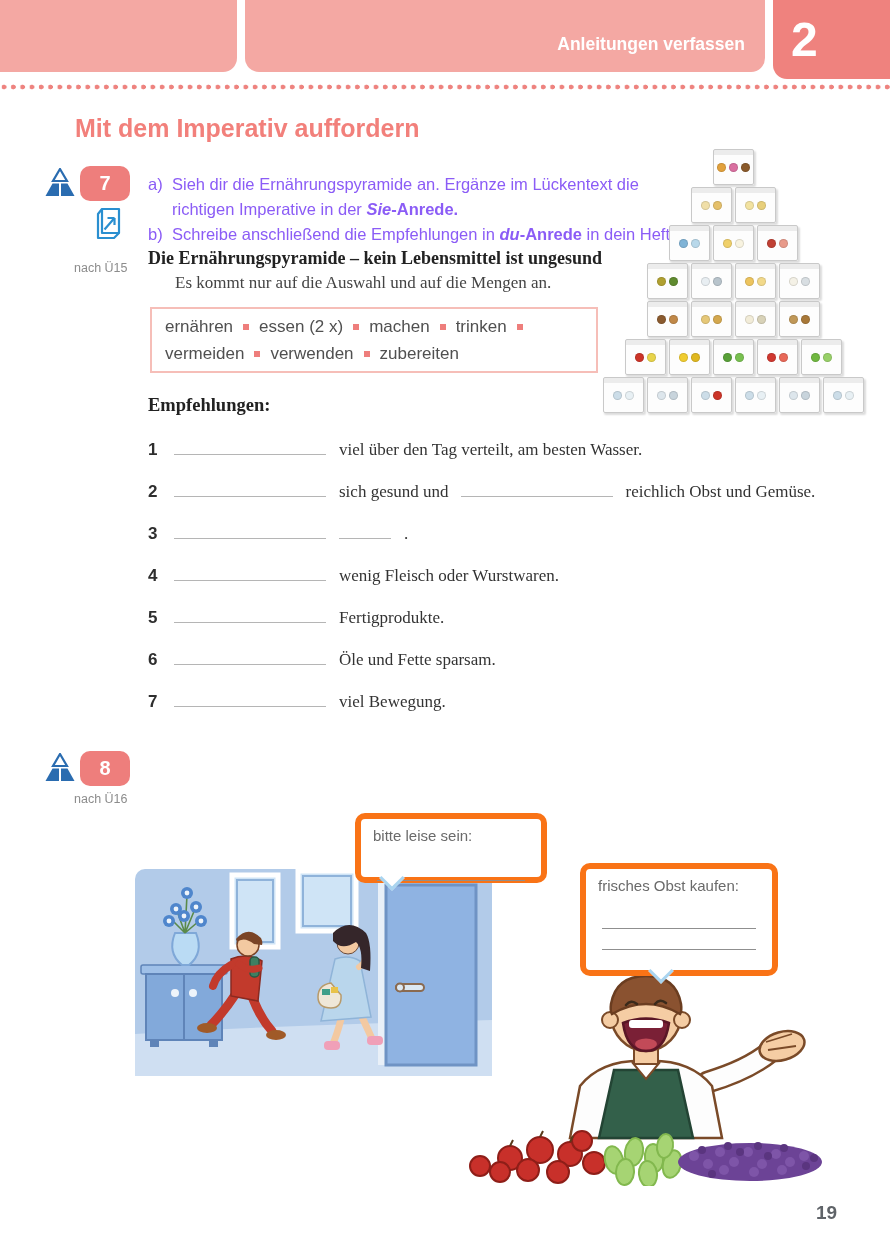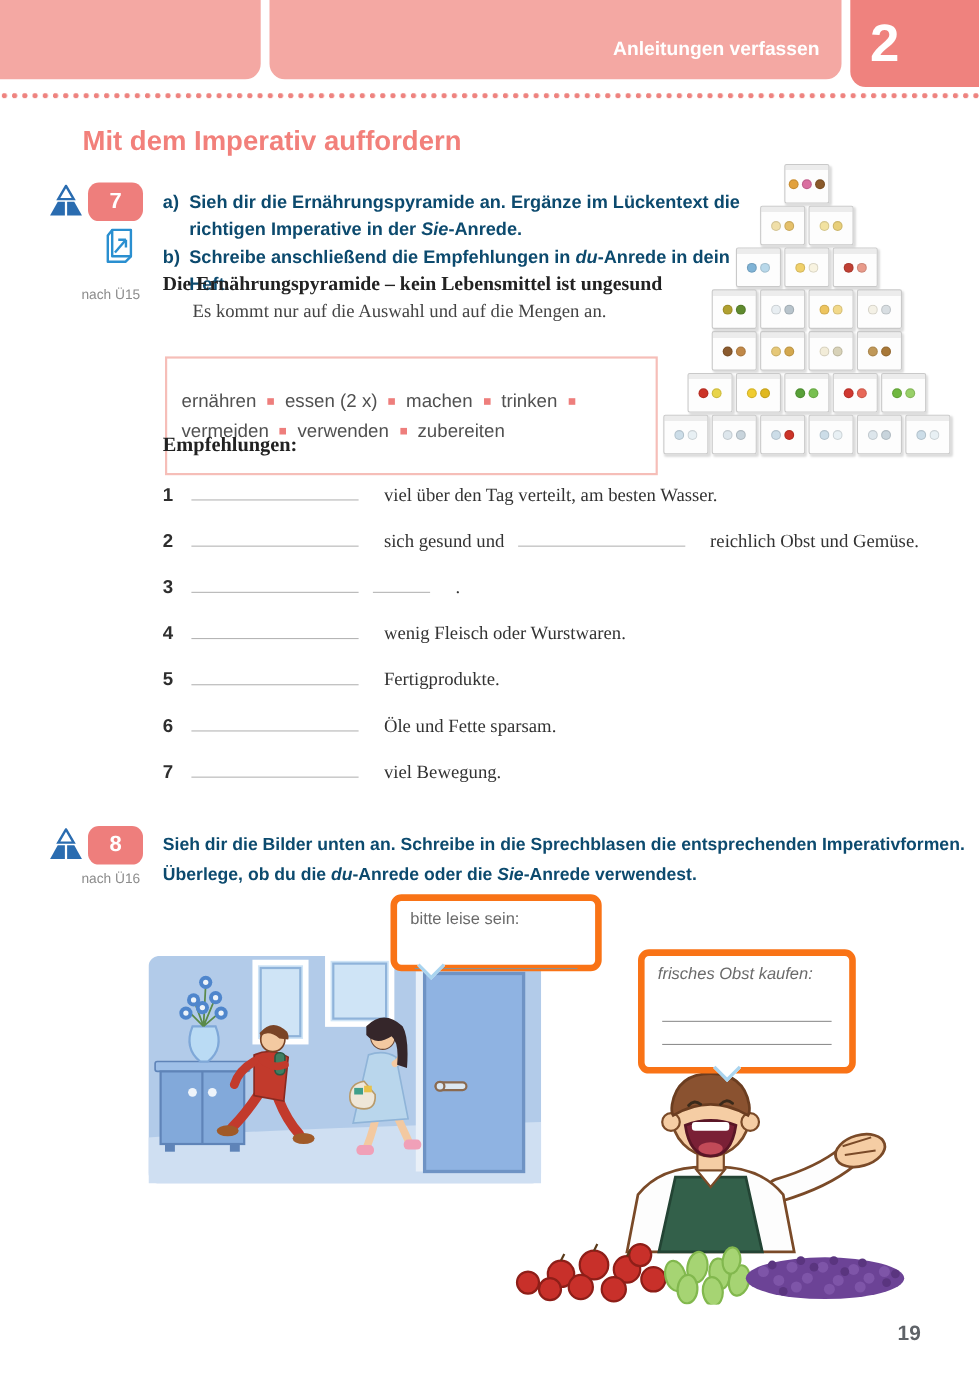--- a/index.html
+++ b/index.html
@@ -22,63 +22,63 @@
   .main-title{position:absolute;left:75px;top:114px;color:#f2807b;font-size:25px;font-weight:bold;}
 
   
   .tri{position:absolute;width:32px;height:30px;}
   .badge{position:absolute;width:50px;height:35px;background:#ee7e7c;border-radius:10px;
          color:#fff;font-weight:bold;font-size:20px;display:flex;align-items:center;justify-content:center;}
   .ref{position:absolute;color:#8c8c8c;font-size:12.5px;}
   .booklet{position:absolute;}
 
   
-  .inst{position:absolute;color:#0c4a6e;font-weight:bold;font-size:16.5px;line-height:25px;}
+  .inst{position:absolute;color:#8b5cf6;font-weight:normal;font-size:16.5px;line-height:25px;}
   .inst .lbl{display:inline-block;width:24px;vertical-align:top;}
   .inst .txt{display:inline-block;vertical-align:top;max-width:520px;}
   .inst em{font-style:italic;}
 
   
   .serif{font-family:"Liberation Serif",serif;color:#333;text-align:center;}
   .passage-title{position:absolute;left:148px;top:248px;font-size:18px;font-weight:bold;color:#222;}
   .passage-body{position:absolute;left:148px;top:273px;font-size:17px;color:#444;margin-left:27px;}
 
   
-  .wordbox{position:absolute;left:150px;top:324px;width:418px;border:2px solid #f6beb8;
-           padding:25px 13px;color:#505050;font-size:17px;line-height:27px;}
+  .wordbox{position:absolute;left:150px;top:307px;width:418px;border:2px solid #f6beb8;
+           padding:4px 13px;color:#505050;font-size:17px;line-height:27px;}
   .wb-sep{display:inline-block;width:6px;height:6px;background:#ee7e7c;margin:0 10px 2px 10px;vertical-align:middle;}
 
   
   .pyramid{position:absolute;left:597px;top:148px;width:272px;display:flex;flex-direction:column;align-items:center;}
   .pyr-row{display:flex;justify-content:center;}
   .cube{width:39px;height:34px;margin:1px 1.5px;border:1px solid #c9c9c9;border-radius:2px;
         background:linear-gradient(#ececec 0 5px,#fdfdfd 5px);box-shadow:1.5px 2px 2px rgba(0,0,0,.14);
         display:flex;align-items:center;justify-content:center;gap:3px;}
   .dot{width:9px;height:9px;border-radius:50%;display:inline-block;box-shadow:0 0 0 1px rgba(0,0,0,.12) inset;}
 
   
   .emp-heading{position:absolute;left:148px;top:395px;font-size:18.5px;font-weight:bold;color:#222;}
   .emp-list{position:absolute;left:148px;top:440px;width:730px;}
   .emp-row{display:flex;align-items:baseline;height:18px;margin-bottom:24px;font-family:"Liberation Serif",serif;}
   .emp-num{font-weight:bold;font-size:17px;color:#2e2e2e;width:26px;font-family:"Liberation Sans",sans-serif;}
   .blank{display:inline-block;width:152px;border-bottom:1.5px solid #b5b5b5;height:14px;margin:0 13px 0 0;}
-  .emp-row .blank + .emp-text{margin-left:10px;}
+  .emp-row .blank + .emp-text{margin-left:0;}
   .emp-text{font-size:17px;color:#333;}
   .emp-text + .blank{margin-left:12px;}
   .blank.short{width:52px;}
 
   
   .bubble{position:absolute;background:#fff;border:6px solid #f97316;border-radius:10px;z-index:5;
           padding:8px 12px;box-sizing:border-box;color:#6a6a6a;font-size:15px;}
   .bubble .tail{position:absolute;width:15px;height:15px;background:#fff;
           border-right:3px solid #a9d4ef;border-bottom:3px solid #a9d4ef;transform:rotate(45deg);}
   .bubble-line{border-bottom:1.4px solid #8f8f8f;height:20px;margin:0 4px;}
   #bubble1{left:355px;top:813px;width:192px;height:70px;}
   #bubble1 .tail{left:22px;bottom:-10px;}
-  #bubble2{left:580px;top:863px;width:198px;height:113px;font-style:italic;}
+  #bubble2{left:580px;top:863px;width:198px;height:113px;}
   #bubble2 .tail{left:66px;bottom:-10px;}
 
   
   .scene{position:absolute;}
   #scene-quiet{left:135px;top:869px;}
   #scene-fruit{left:462px;top:958px;}
 
   .page-num{position:absolute;left:816px;top:1202px;font-size:19px;font-weight:bold;color:#5f6368;}
 </style>
 </head>
@@ -291,24 +291,20 @@
   <svg class="tri" style="left:44px;top:753px" viewBox="0 0 32 30">
     <path d="M16 1 L23 13 H9 Z" fill="#fff" stroke="#2a6cb0" stroke-width="2.2"></path>
     <path d="M8.5 15.5 L15 15.5 L15 28 L1.5 28 Z" fill="#2a6cb0"></path>
     <path d="M17 15.5 L23.5 15.5 L30.5 28 L17 28 Z" fill="#2a6cb0"></path>
   </svg>
   <div class="badge" style="left:80px;top:751px">
     <span>8</span>
   </div>
   <div class="ref" style="left:74px;top:792px">nach Ü16</div>
 
-  <div class="inst" style="left:148px;top:755px;width:735px;line-height:27px;font-size:16px;">
-    <span>Sieh dir die Bilder unten an. Schreibe in die Sprechblasen die entsprechenden Imperativformen.</span><br>
-    <span>Überlege, ob du die </span><em>du</em><span>-Anrede oder die </span><em>Sie</em><span>-Anrede verwendest.</span>
-  </div>
 
   <div class="bubble" id="bubble1">
     <div>bitte leise sein:</div>
     <div style="margin-top:16px">
         <div class="bubble-line"></div>
       </div>
     <div class="tail"></div>
   </div>
   <div class="bubble" id="bubble2">
     <div>frisches Obst kaufen:</div>

